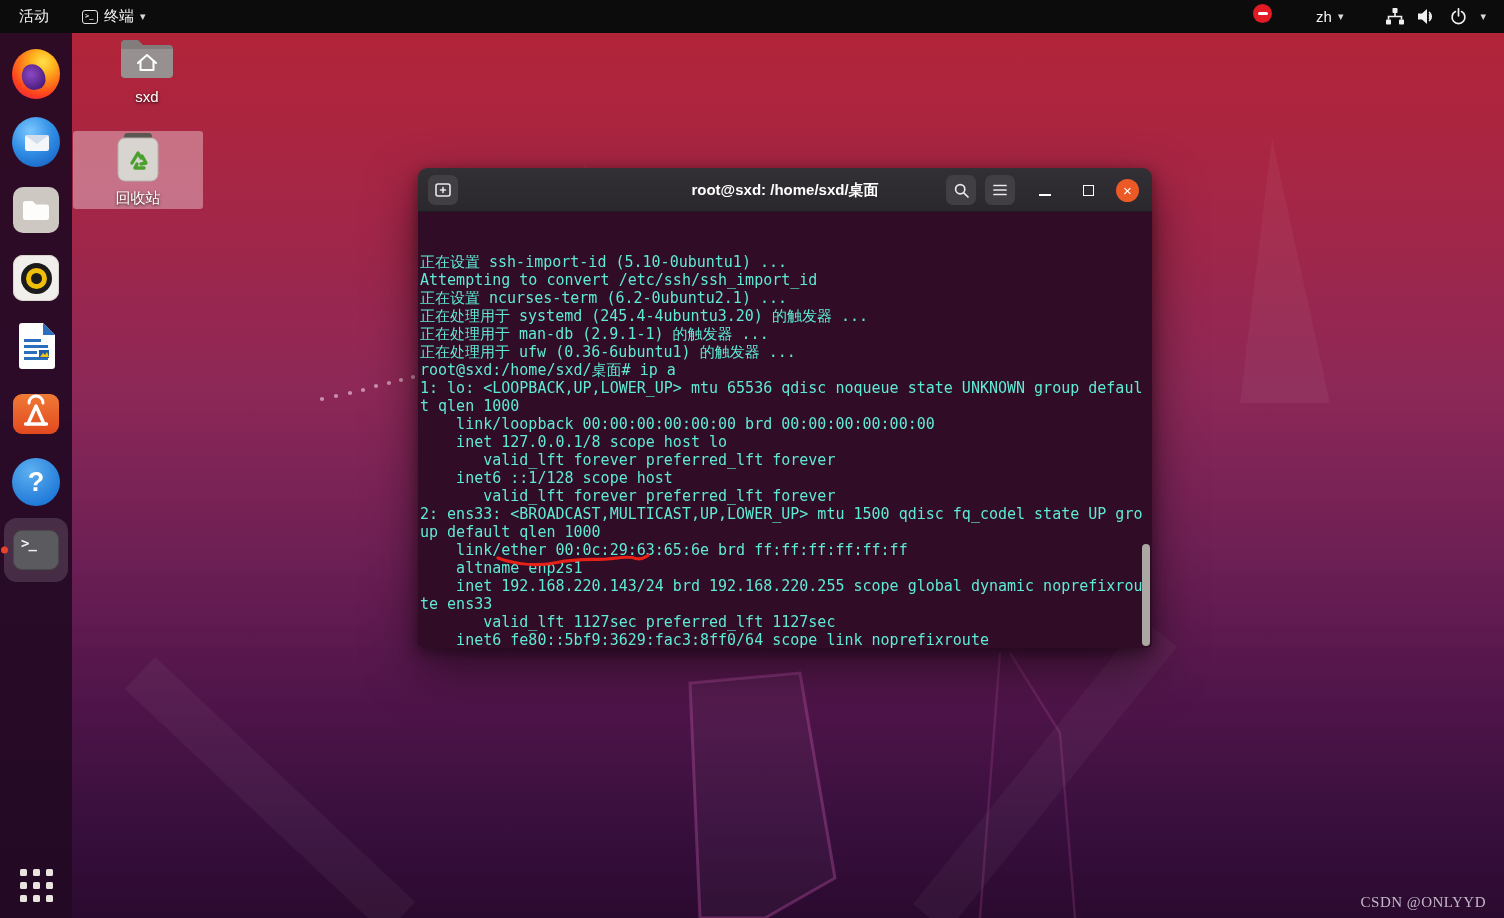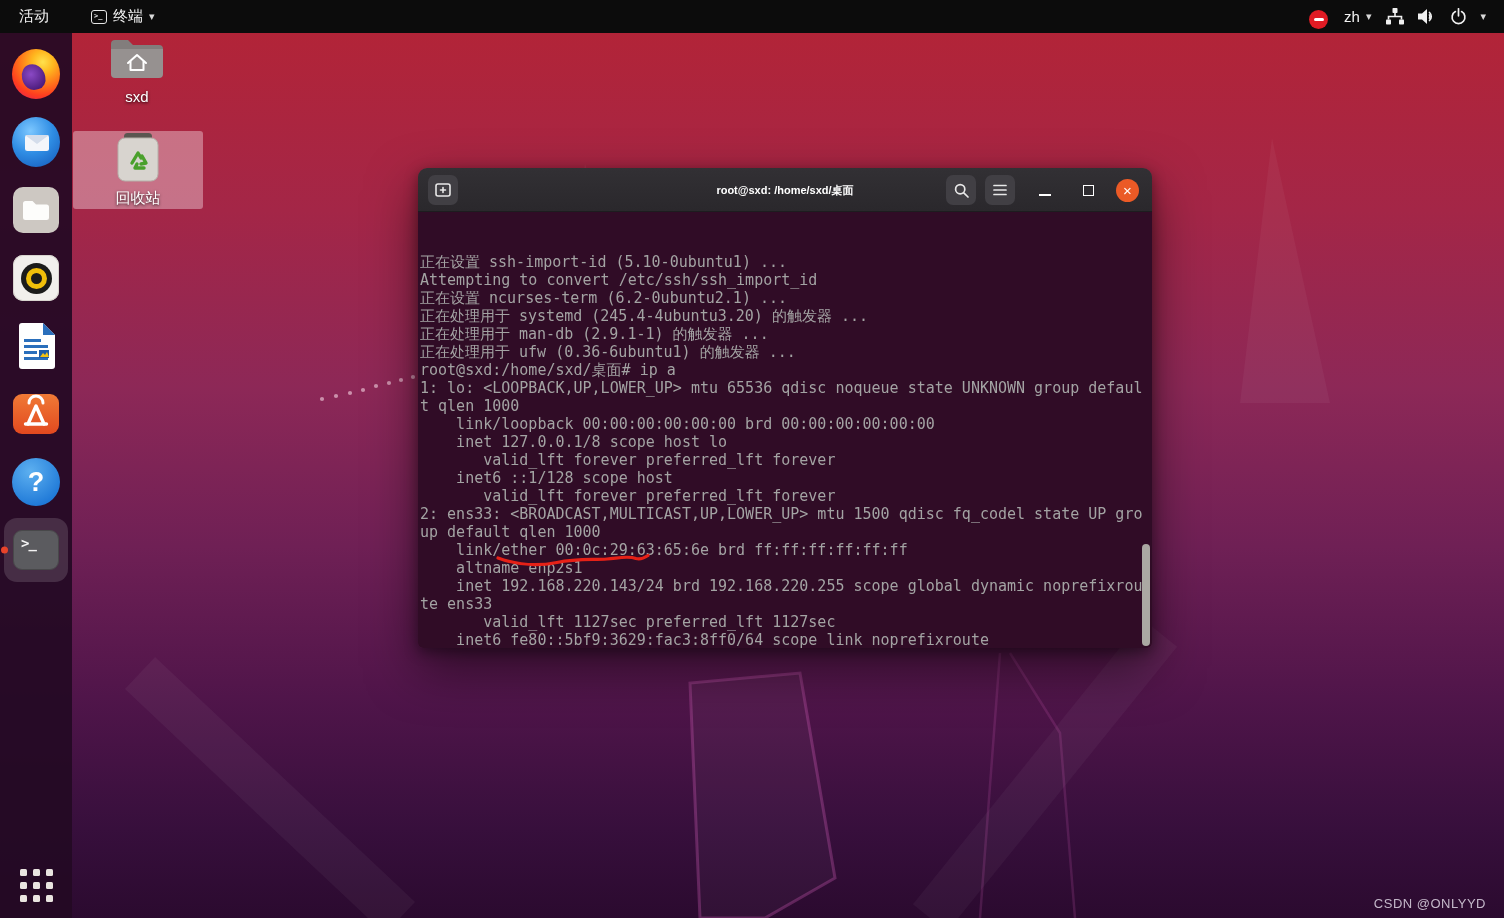--- a/index.html
+++ b/index.html
@@ -8,31 +8,31 @@
   .screen { position:relative; width:1504px; height:918px; overflow:hidden; }
 
   
   .wallpaper { position:absolute; left:0; top:33px; width:1504px; height:885px;
     background:linear-gradient(180deg,#b22438 0%,#a42647 20%,#8d2857 40%,#6f2055 58%,#50154a 75%,#370f3c 90%,#2b0a2f 100%); }
   .wallpaper svg { position:absolute; left:0; top:0; }
 
   
   .topbar { position:absolute; left:0; top:0; width:1504px; height:33px; background:#0c0c0c;
     color:#f3f3f3; font-size:15px; display:flex; align-items:center; z-index:40; }
-  .tb-left { display:flex; align-items:center; gap:30px; padding-left:13px; }
+  .tb-left { display:flex; align-items:center; gap:21px; padding-left:13px; }
   .tb-item { display:flex; align-items:center; gap:6px; padding:4px 6px; border-radius:5px; cursor:default; }
   .appmenu-icon { display:inline-flex; align-items:flex-start; justify-content:flex-start;
     width:16px; height:14px; border:1.5px solid #e6e6e6; border-radius:3px;
     font-family:"DejaVu Sans Mono",monospace; font-size:7px; font-weight:bold; padding:1px 0 0 2px; color:#e6e6e6; }
   .appmenu-icon::before { content:">_"; }
   .caret { font-size:11px; color:#d9d9d9; }
   .caret::before { content:"▾"; }
   .tb-center { position:absolute; left:0; right:0; text-align:center; pointer-events:none; }
   .tb-center .tb-item { display:inline-flex; pointer-events:auto; font-weight:500; }
-  .tb-right { margin-left:auto; display:flex; align-items:flex-end; gap:2px; padding-right:12px; }
+  .tb-right { margin-left:auto; display:flex; align-items:flex-start; gap:30px; padding-right:12px; }
   .dnd { width:19px; height:19px; border-radius:50%; background:#e01b24; display:flex;
     align-items:center; justify-content:center; margin-right:8px; }
   .dnd-bar { width:10px; height:3.5px; border-radius:2px; background:#fff; }
   .sysicons { display:flex; align-items:center; gap:13px; }
 
   
   .dock { position:absolute; left:0; top:33px; width:72px; height:885px;
     background:rgba(36,10,35,0.93); z-index:30; display:flex; flex-direction:column;
     align-items:center; padding-top:17px; }
   .dock-item { position:relative; width:48px; height:48px; margin-bottom:20px;
@@ -74,45 +74,45 @@
   .di-label { color:#fff; font-size:15px; text-shadow:0 1px 3px rgba(0,0,0,.85); }
   .desk-icon.selected { background:rgba(252,238,244,0.38); border-radius:3px; }
 
   
   .window { position:absolute; left:418px; top:168px; width:734px; height:480px; z-index:20;
     border-radius:9px 9px 5px 5px; overflow:hidden;
     box-shadow:0 20px 50px rgba(0,0,0,.5), 0 4px 14px rgba(0,0,0,.4); }
   .titlebar { position:relative; height:44px; background:linear-gradient(#323034,#2a282c);
     border-bottom:1px solid #1d1c1f; }
   .win-title { position:absolute; left:0; right:0; top:0; height:44px; line-height:44px;
-    text-align:center; color:#fff; font-size:11px; font-weight:bold; pointer-events:none; }
+    text-align:center; color:#fff; font-size:15px; font-weight:bold; pointer-events:none; }
   .tbtn { position:absolute; top:7px; width:30px; height:30px; border-radius:7px; background:#413f44;
     display:flex; align-items:center; justify-content:center; cursor:pointer; }
   .tbtn.newtab { left:10px; }
   .tbtn.search { left:528px; }
   .tbtn.menu   { left:567px; }
   .wc { position:absolute; display:flex; align-items:center; justify-content:center; cursor:pointer; }
   .wc.min { left:614px; top:7px; width:26px; height:30px; }
   .wc.min span { width:12px; height:2px; background:#fff; margin-top:10px; }
   .wc.max { left:657px; top:7px; width:26px; height:30px; }
   .wc.max span { width:11px; height:11px; border:1.5px solid #fff; }
   .wc.close { left:698px; top:11px; width:23px; height:23px; border-radius:50%; background:#eb5a26;
     color:#fff; font-size:15px; }
   .wc.close::before { content:"×"; margin-top:-1px; }
 
   .term-body { position:absolute; left:0; top:44px; width:734px; height:436px; background:#300c26;
     font-family:"DejaVu Sans Mono","Liberation Mono",monospace; font-size:15px; line-height:18px;
-    color:#a3a3a3; padding:5px 0 0 2px; white-space:pre; overflow:hidden; }
+    color:#5eead4; padding:5px 0 0 2px; white-space:pre; overflow:hidden; }
   .tline { height:18px; }
   .underline-svg { position:absolute; left:77px; top:341px; pointer-events:none; }
   .term-scrollbar { position:absolute; right:2px; top:332px; width:8px; height:102px;
     border-radius:4px; background:#aba8a3; }
 
   .watermark { position:absolute; right:18px; bottom:7px; color:rgba(222,214,228,0.85);
-    font-size:13px; z-index:6; letter-spacing:.5px; }
+    font-size:15px; z-index:6; letter-spacing:.5px;font-family:Liberation Serif, serif; }
 </style>
 </head>
 <body>
 
 <div class="screen">
 
   <div class="wallpaper">
     <svg width="1504" height="885" viewBox="0 0 1504 885">
       <polygon points="560,400 585,130 640,400" fill="rgba(255,255,255,0.06)"></polygon>
       <polygon points="620,420 700,320 790,400 860,300 900,420" fill="rgba(255,255,255,0.045)"></polygon>
@@ -235,21 +235,21 @@
           <span></span>
           <span></span>
           <span></span>
           <span></span>
           <span></span>
           <span></span>
       </span>
     </div>
   </div>
 
-  <div class="desk-icon" style="left:101px; top:34px; width:72px; padding:2px 0;text-align:center;">
+  <div class="desk-icon" style="left:111px; top:34px; width:72px; padding:2px 0;text-align:center;">
     <svg width="56" height="46" viewBox="0 0 56 46">
       <path d="M2,8 a4,4 0 0 1 4,-4 h13 l5,5 h26 a4,4 0 0 1 4,4 v4 h-52 z" fill="#827d7c"></path>
       <path d="M2,13 h52 v25 a4,4 0 0 1 -4,4 h-44 a4,4 0 0 1 -4,-4 z" fill="#969190"></path>
       <g stroke="#ffffff" stroke-width="2" fill="none" stroke-linejoin="round" stroke-linecap="round">
         <path d="M19,27 l9,-8 9,8"></path>
         <path d="M21.5,25.5 v8.5 h13 v-8.5"></path>
       </g>
     </svg>
     <div class="di-label">sxd</div>
   </div>

